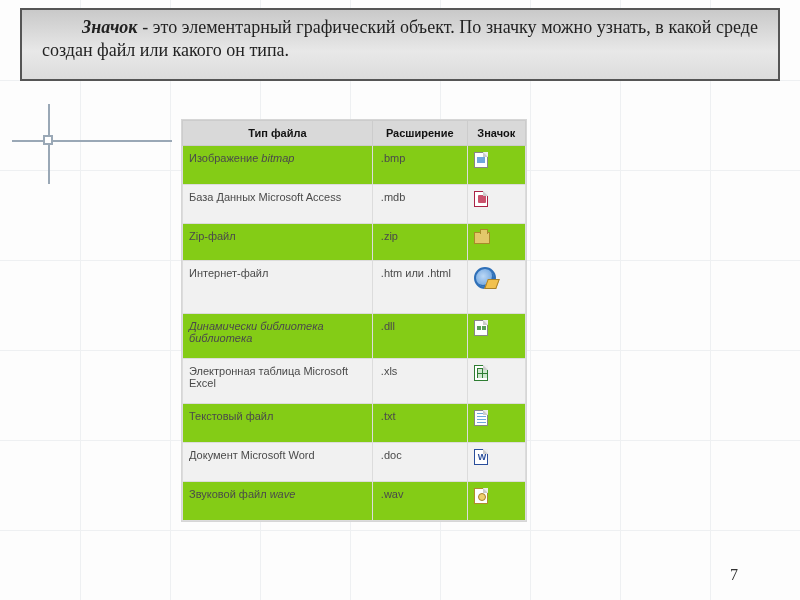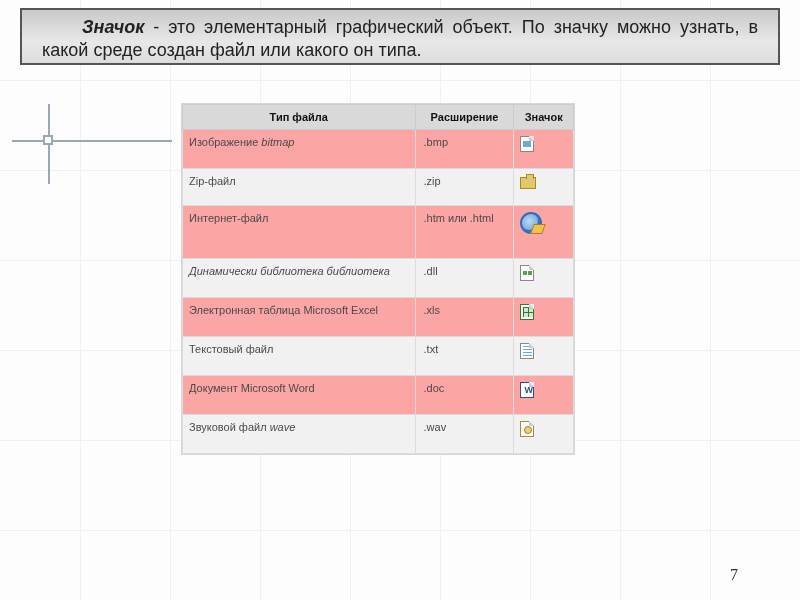--- a/index.html
+++ b/index.html
@@ -17,23 +17,23 @@
     background-size: 90px 90px;
     background-position: -10px -10px;
   }
   .definition-box {
     position: absolute;
     left: 20px;
     top: 8px;
     width: 760px;
     border: 2px solid #555;
     background: linear-gradient(#c9c9c9, #e8e8e8 60%, #dcdcdc);
-    padding: 6px 20px 2px 20px;
+    padding: 6px 20px 18px 20px;
     font-size: 18px;
-    font-family: Liberation Sans, sans-serif;
+    font-family: Liberation Serif, serif;
     color: #222;
     text-align: justify;
     line-height: 1.25;
     z-index: 3;
   }
   .definition-box .term {
     font-weight: bold;
     font-style: italic;
     margin-left: 40px;
   }
@@ -47,38 +47,38 @@
   }
   .decor .h { position: absolute; height: 2px; background: #9aa8b6; left: 0; width: 160px; top: 36px; }
   .decor .v { position: absolute; width: 2px; background: #9aa8b6; top: 0; height: 80px; left: 36px; }
   .decor .sq {
     position: absolute; width: 10px; height: 10px; border: 2px solid #9aa8b6; background: #fff;
     left: 31px; top: 31px;
   }
   .file-table {
     position: absolute;
     left: 182px;
-    top: 104px;
-    width: 392px;
+    top: 120px;
+    width: 344px;
     border-collapse: collapse;
     font-size: 11px;
     z-index: 2;
     box-shadow: 0 0 0 1px #d6d6d6;
   }
   .file-table th {
     background: #d9d9d9;
     color: #111;
     font-weight: bold;
     text-align: center;
     padding: 6px 8px;
     border: 1px solid #ccc;
     font-size: 11px;
   }
   .file-table td {
-    background: #fca5a5;
+    background: #84cc16;
     color: #4a4a4a;
     padding: 6px 6px 14px 6px;
     border: 1px solid #dcdcdc;
     vertical-align: top;
   }
   .file-table tr:nth-child(even) td { background: #f1f1f1; }
   .file-table td.col-type { width: 245px; font-style: italic;}
   .file-table td.col-type .plain { font-style: normal; }
   .file-table td.col-ext { width: 100px; padding-left: 8px; }
   .file-table td.col-icon { width: 60px; text-align: left; }
@@ -172,20 +172,25 @@
       <th>Значок</th>
     </tr>
   </thead>
   <tbody>
     <tr>
       <td class="col-type"><span class="plain">Изображение </span><i>bitmap</i></td>
       <td class="col-ext">.bmp</td>
       <td class="col-icon"><span class="ico ico-page ico-bmp"><span class="mark"></span></span></td>
     </tr>
     <tr>
+      <td class="col-type"><span class="plain">База Данных Microsoft Access</span></td>
+      <td class="col-ext">.mdb</td>
+      <td class="col-icon"><span class="ico ico-page ico-mdb"><span class="mark"></span></span></td>
+    </tr>
+    <tr>
       <td class="col-type"><span class="plain">Zip-файл</span></td>
       <td class="col-ext">.zip</td>
       <td class="col-icon"><span class="ico ico-zip"></span></td>
     </tr>
     <tr>
       <td class="col-type" style="padding-bottom:34px;margin-left:28px;"><span class="plain">Интернет-файл</span></td>
       <td class="col-ext">.htm или .html</td>
       <td class="col-icon"><span class="ico ico-html"></span></td>
     </tr>
     <tr>

